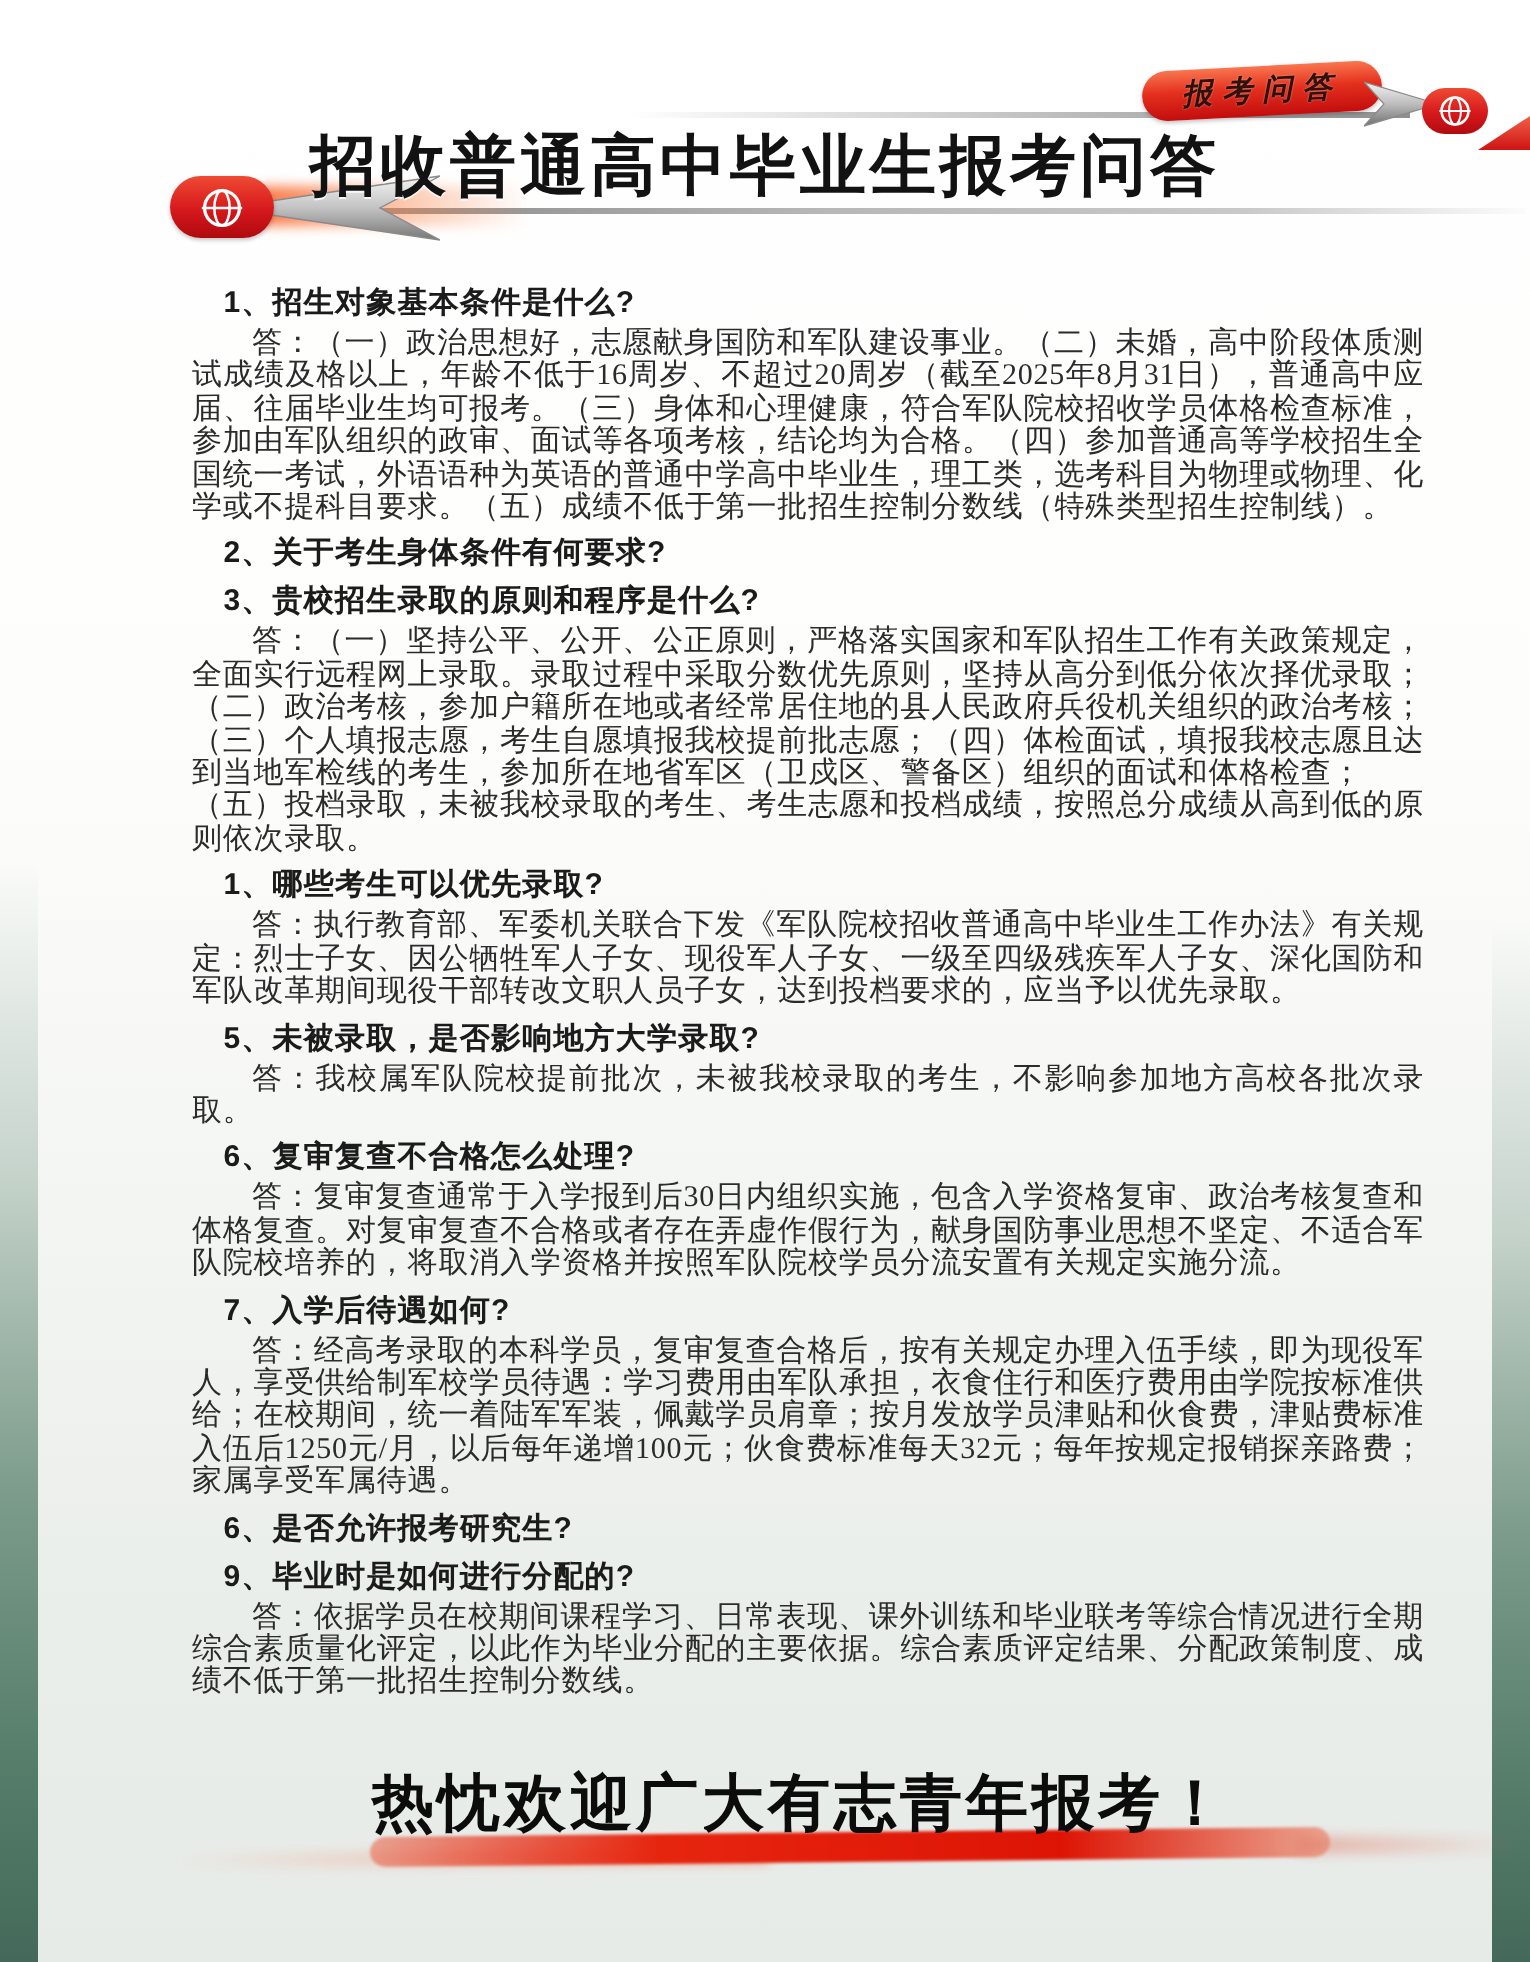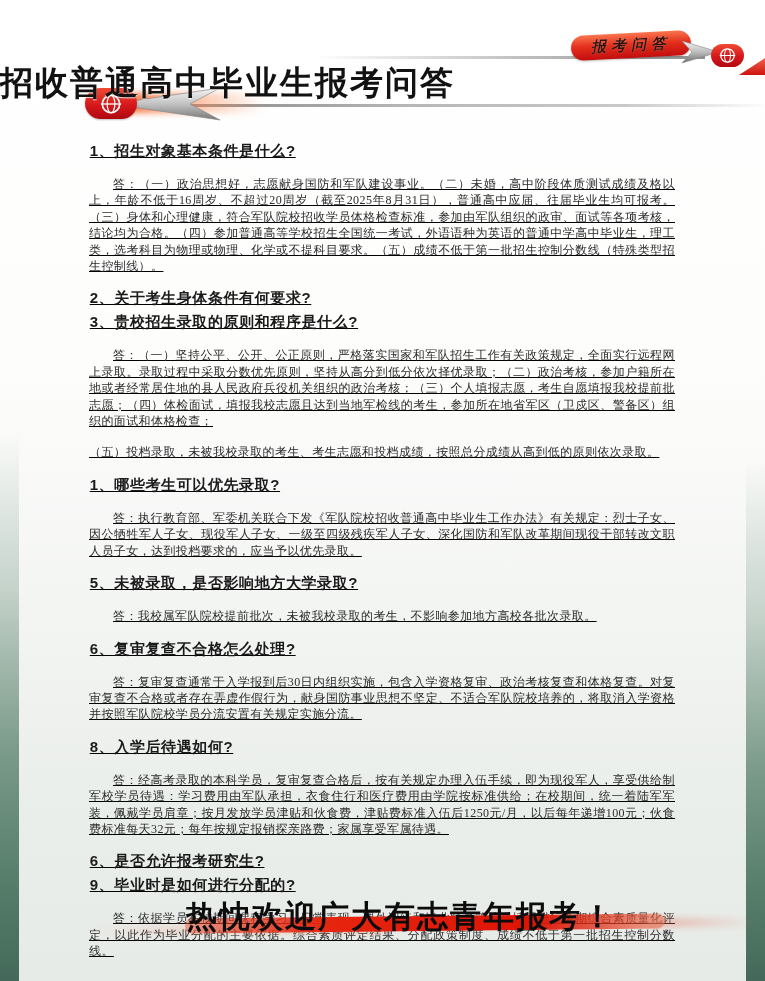--- a/index.html
+++ b/index.html
@@ -34,44 +34,44 @@
     background:linear-gradient(90deg,#7e7e7e 0%,#b7b7b7 45%,#c9c9c9 78%,rgba(201,201,201,0.05) 100%);}
   .title-corner-red{position:absolute;top:-4px;right:0;width:26px;height:17px;
     background:linear-gradient(180deg,#f0604a,#cf1412);clip-path:polygon(0 100%,100% 0,100% 100%);}
   .deco-pill{position:absolute;top:26px;left:85px;width:52px;height:31px;border-radius:16px;
     background:linear-gradient(180deg,#ef4a33 0%,#d6181c 55%,#ae0a10 100%);
     display:flex;align-items:center;justify-content:center;box-shadow:0 1px 2px rgba(0,0,0,0.25);}
   .deco-trail{position:absolute;top:31px;left:130px;width:135px;height:20px;
     background:linear-gradient(90deg,rgba(248,110,55,0.9) 0%,rgba(249,140,85,0.45) 55%,rgba(250,160,110,0) 100%);
     filter:blur(3px);}
   .deco-arrow{position:absolute;top:24px;left:112px;}
-  .page-title{margin:0;text-align:left;font-size:33px;font-weight:bold;color:#121212;
+  .page-title{margin:0;text-align:center;font-size:33px;font-weight:bold;color:#121212;
     letter-spacing:2px;position:relative;z-index:2;line-height:1.3;
     text-shadow:0 1px 0 rgba(255,255,255,0.8);}
 
   
-  .content{position:absolute;top:137px;left:74px;width:616px;z-index:2;text-decoration:underline;}
+  .content{position:absolute;top:137px;left:96px;width:616px;z-index:2;}
   .qa-question{font-size:15px;font-weight:bold;color:#1b1b1b;letter-spacing:0.6px;
     text-indent:1.05em;margin:5px 0 3px 0;}
-  .ans-para{font-family:"Liberation Serif",serif;font-size:12px;line-height:16.4px;
-    color:#2b2b2b;letter-spacing:0.4px;text-align:justify;text-indent:2em;margin:15px;}
+  .ans-para{font-family:"Liberation Serif",serif;font-size:15px;line-height:16.4px;
+    color:#2b2b2b;letter-spacing:0.4px;text-align:justify;text-indent:2em;margin:0;}
   .ans-para.no-indent{text-indent:0;}
 
   
   .footer{position:absolute;top:874px;left:0;right:0;height:80px;z-index:2;}
   .swoosh-left{position:absolute;top:51px;left:85px;width:300px;height:8px;
     background:linear-gradient(90deg,rgba(240,130,90,0) 0%,rgba(236,105,65,0.55) 100%);
     filter:blur(3px);transform:skewY(-0.6deg);}
   .swoosh-main{position:absolute;top:42px;left:185px;width:480px;height:15px;border-radius:8px/50%;
     background:linear-gradient(90deg,rgba(233,70,40,0.45) 0%,#e6250f 30%,#dd1404 72%,rgba(236,110,75,0.55) 100%);
     filter:blur(0.7px);transform:skewY(-0.6deg);}
   .swoosh-right{position:absolute;top:44px;left:648px;width:112px;height:9px;
     background:linear-gradient(90deg,rgba(225,120,100,0.5) 0%,rgba(210,160,150,0) 100%);
     filter:blur(3px);}
-  .slogan{position:relative;z-index:3;text-align:center;margin-top:22px;
+  .slogan{position:relative;z-index:3;text-align:center;margin-top:7px;
     font-family:"Liberation Serif",serif;font-size:31px;font-weight:bold;color:#0c0c0c;
     letter-spacing:2px;padding-left:36px;}
   .emblem-svg{display:block;}
 </style>
 </head>
 <body>
 
 <div class="edge left"></div>
 <div class="edge right"></div>
 
@@ -162,21 +162,21 @@
   </div>
 
   <div class="qa-item">
     <div class="qa-question">6、复审复查不合格怎么处理?</div>
     <div class="qa-answer">
         <div class="ans-para">答：复审复查通常于入学报到后30日内组织实施，包含入学资格复审、政治考核复查和体格复查。对复审复查不合格或者存在弄虚作假行为，献身国防事业思想不坚定、不适合军队院校培养的，将取消入学资格并按照军队院校学员分流安置有关规定实施分流。</div>
       </div>
   </div>
 
   <div class="qa-item">
-    <div class="qa-question">8、入学后待遇如何?</div>
+    <div class="qa-question">7、入学后待遇如何?</div>
     <div class="qa-answer">
         <div class="ans-para">答：经高考录取的本科学员，复审复查合格后，按有关规定办理入伍手续，即为现役军人，享受供给制军校学员待遇：学习费用由军队承担，衣食住行和医疗费用由学院按标准供给；在校期间，统一着陆军军装，佩戴学员肩章；按月发放学员津贴和伙食费，津贴费标准入伍后1250元/月，以后每年递增100元；伙食费标准每天32元；每年按规定报销探亲路费；家属享受军属待遇。</div>
       </div>
   </div>
 
   <div class="qa-item">
     <div class="qa-question">6、是否允许报考研究生?</div>
   </div>
 
   <div class="qa-item">

